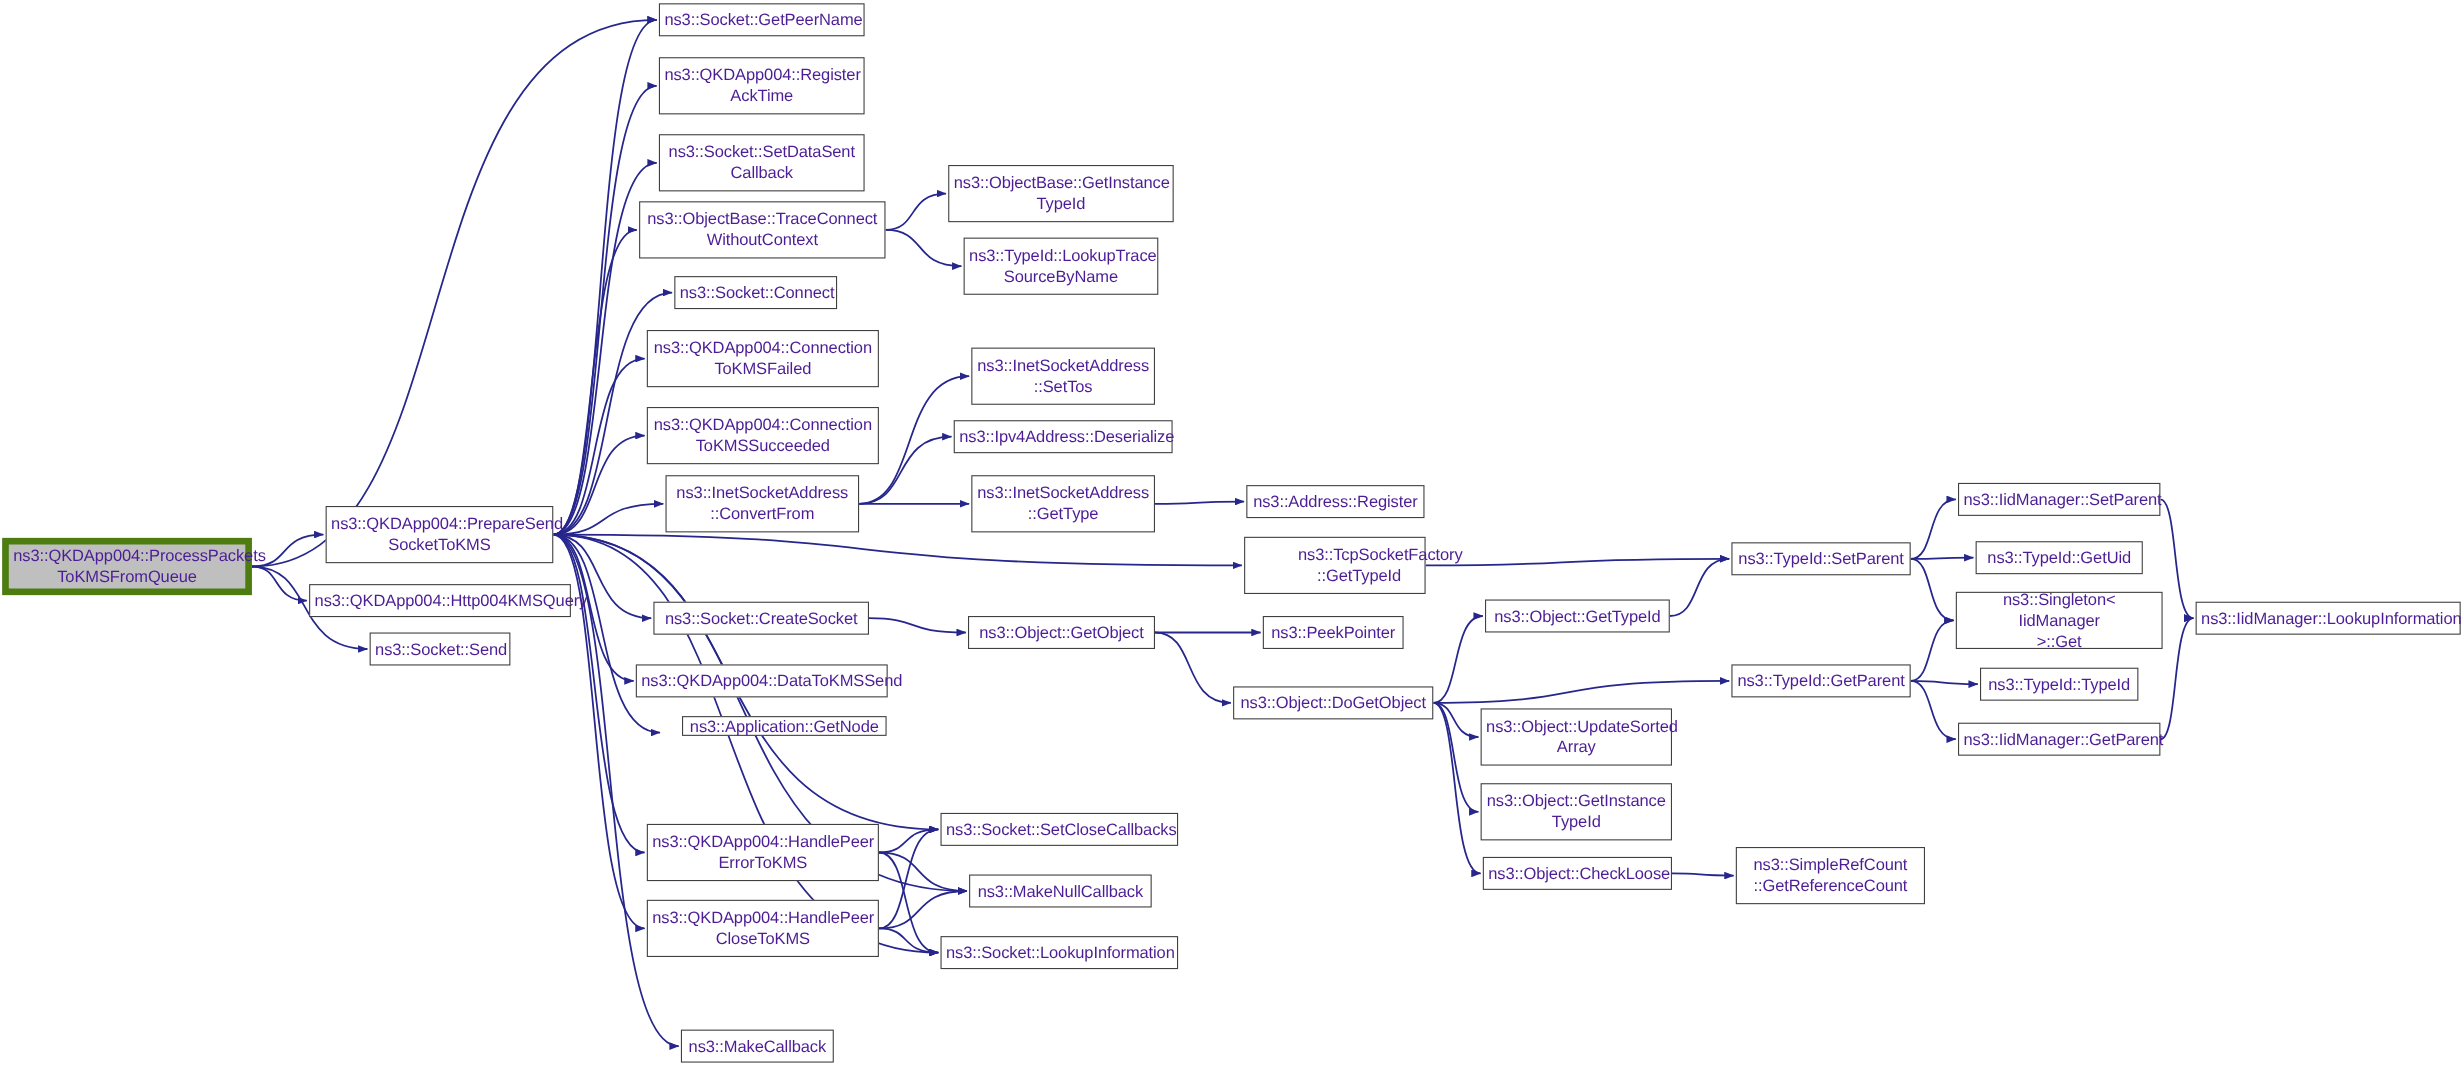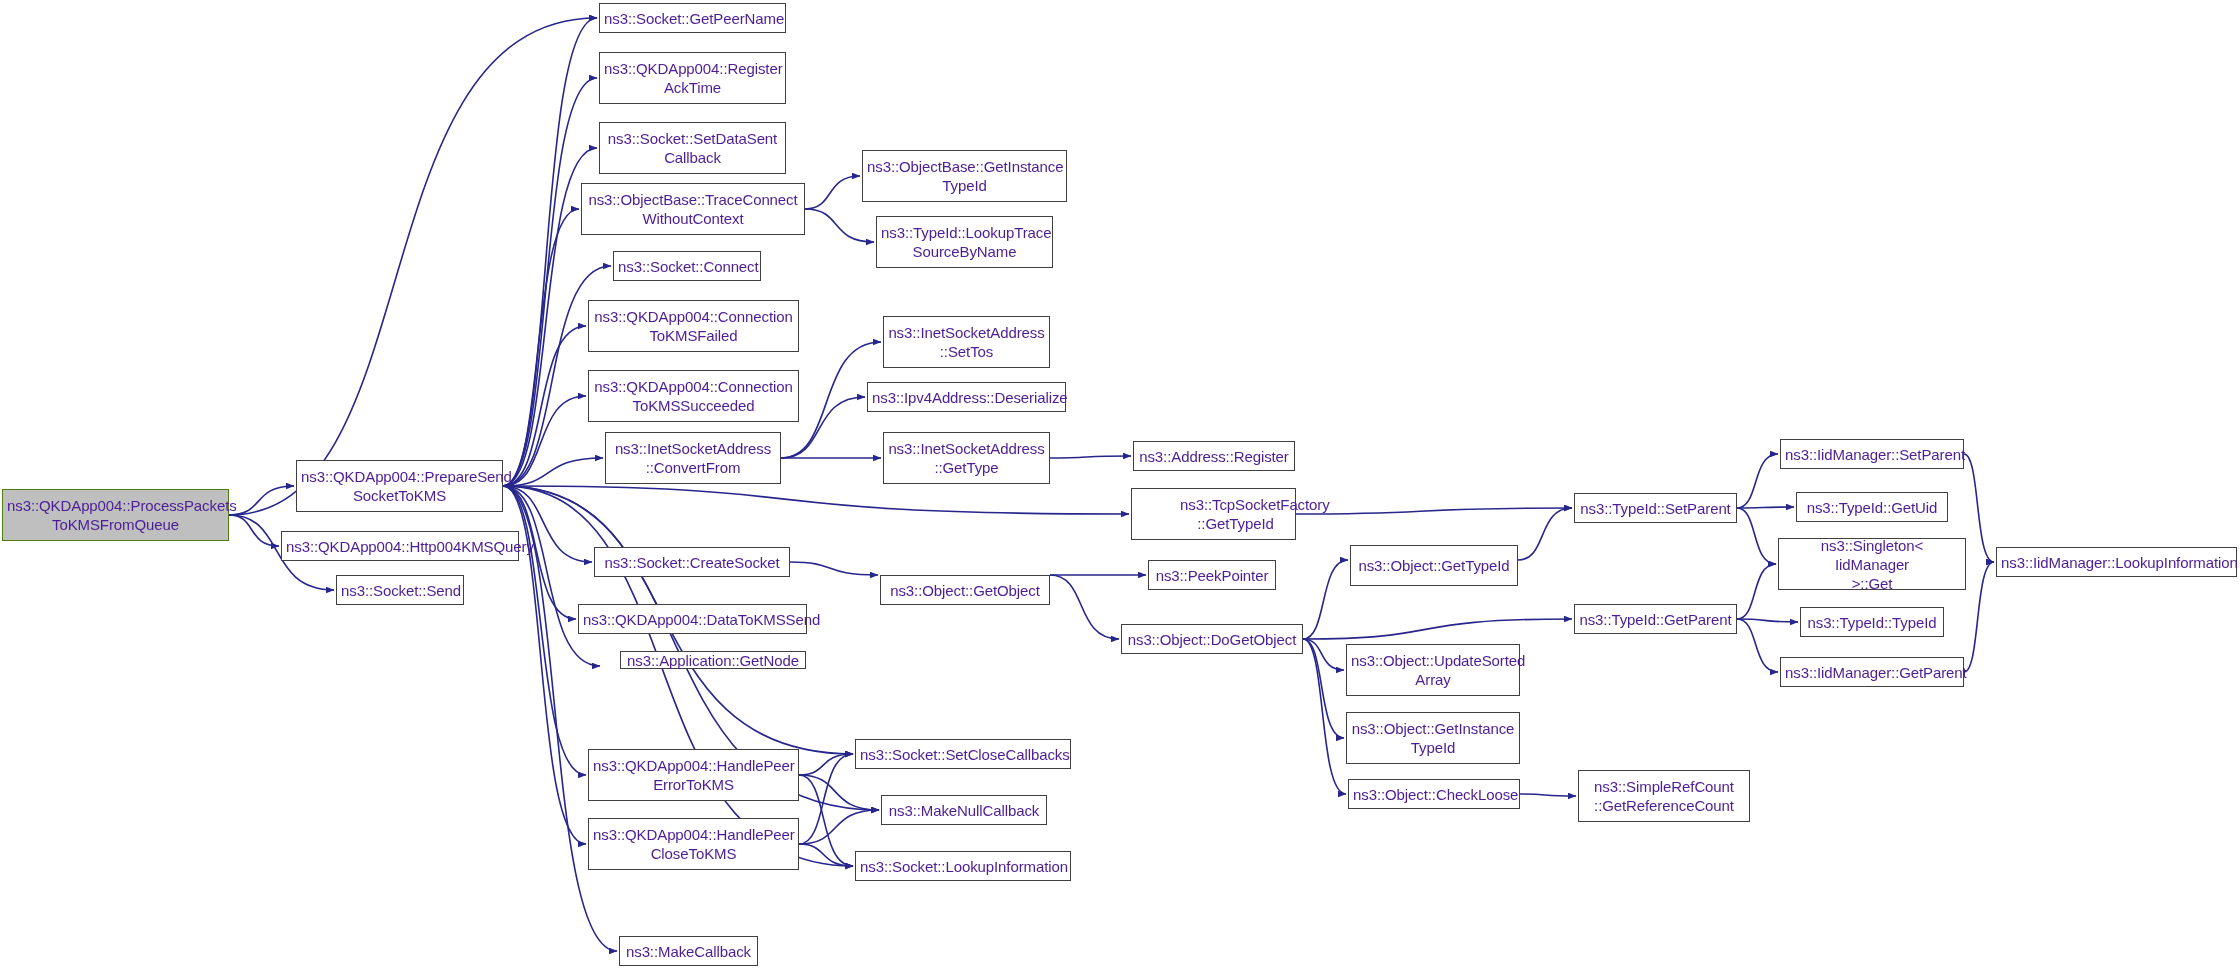--- a/index.html
+++ b/index.html
@@ -29,21 +29,21 @@
     display:flex;
     align-items:center;
     justify-content:center;
     text-align:center;
     white-space:pre-line;
     letter-spacing:-0.1px;
     z-index:5;
   }
   .node.root{
     background:#bfbfbf;
-    border:1px solid #4d7c0f;
+    border:6px solid #4d7c0f;
   }
   .node-label{
     display:block;
     width:100%;
     padding:0 4px;
     box-sizing:border-box;
   }
 </style>
 </head>
 <body>
@@ -144,28 +144,28 @@
 TypeId</span></div>
       <div class="node" style="left: 876px; top: 216px; width: 177px; height: 52px;"><span class="node-label">ns3::TypeId::LookupTrace
 SourceByName</span></div>
       <div class="node" style="left: 883px; top: 316px; width: 167px; height: 52px;"><span class="node-label">ns3::InetSocketAddress
 ::SetTos</span></div>
       <div class="node" style="left: 867px; top: 382px; width: 199px; height: 30px; justify-content: center;"><span class="node-label">ns3::Ipv4Address::Deserialize</span></div>
       <div class="node" style="left: 883px; top: 432px; width: 167px; height: 52px;"><span class="node-label">ns3::InetSocketAddress
 ::GetType</span></div>
       <div class="node" style="left: 1131px; top: 488px; width: 165px; height: 52px; padding-left: 44px;"><span class="node-label">ns3::TcpSocketFactory
 ::GetTypeId</span></div>
-      <div class="node" style="left: 880px; top: 560px; width: 170px; height: 30px; margin-top: 15px;"><span class="node-label">ns3::Object::GetObject</span></div>
+      <div class="node" style="left: 880px; top: 560px; width: 170px; height: 30px;"><span class="node-label">ns3::Object::GetObject</span></div>
       <div class="node" style="left: 855px; top: 739px; width: 216px; height: 30px;"><span class="node-label">ns3::Socket::SetCloseCallbacks</span></div>
       <div class="node" style="left: 881px; top: 795px; width: 166px; height: 30px;"><span class="node-label">ns3::MakeNullCallback</span></div>
       <div class="node" style="left: 855px; top: 851px; width: 216px; height: 30px;"><span class="node-label">ns3::Socket::LookupInformation</span></div>
       <div class="node" style="left: 1133px; top: 441px; width: 162px; height: 30px;"><span class="node-label">ns3::Address::Register</span></div>
       <div class="node" style="left: 1148px; top: 560px; width: 128px; height: 30px;"><span class="node-label">ns3::PeekPointer</span></div>
       <div class="node" style="left: 1121px; top: 624px; width: 182px; height: 30px;"><span class="node-label">ns3::Object::DoGetObject</span></div>
-      <div class="node" style="left: 1350px; top: 545px; width: 168px; height: 41px;"><span class="node-label">ns3::Object::GetTypeId</span></div>
+      <div class="node" style="left: 1350px; top: 545px; width: 168px; height: 30px;"><span class="node-label">ns3::Object::GetTypeId</span></div>
       <div class="node" style="left: 1346px; top: 644px; width: 174px; height: 52px;"><span class="node-label">ns3::Object::UpdateSorted
 Array</span></div>
       <div class="node" style="left: 1346px; top: 712px; width: 174px; height: 52px;"><span class="node-label">ns3::Object::GetInstance
 TypeId</span></div>
       <div class="node" style="left: 1348px; top: 779px; width: 172px; height: 30px;"><span class="node-label">ns3::Object::CheckLoose</span></div>
       <div class="node" style="left: 1574px; top: 493px; width: 163px; height: 30px;"><span class="node-label">ns3::TypeId::SetParent</span></div>
       <div class="node" style="left: 1574px; top: 604px; width: 163px; height: 30px;"><span class="node-label">ns3::TypeId::GetParent</span></div>
       <div class="node" style="left: 1578px; top: 770px; width: 172px; height: 52px; justify-content: flex-end;"><span class="node-label">ns3::SimpleRefCount
 ::GetReferenceCount</span></div>
       <div class="node" style="left: 1780px; top: 439px; width: 184px; height: 30px;"><span class="node-label">ns3::IidManager::SetParent</span></div>

